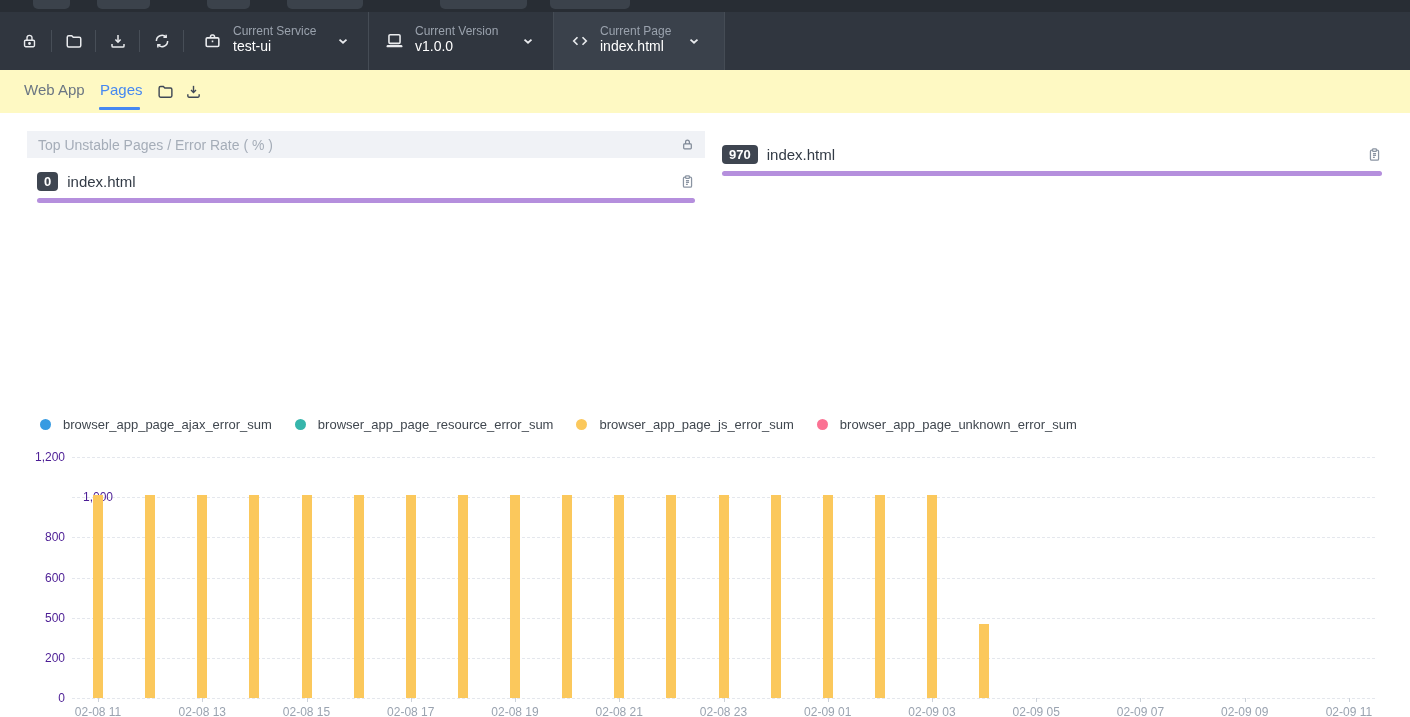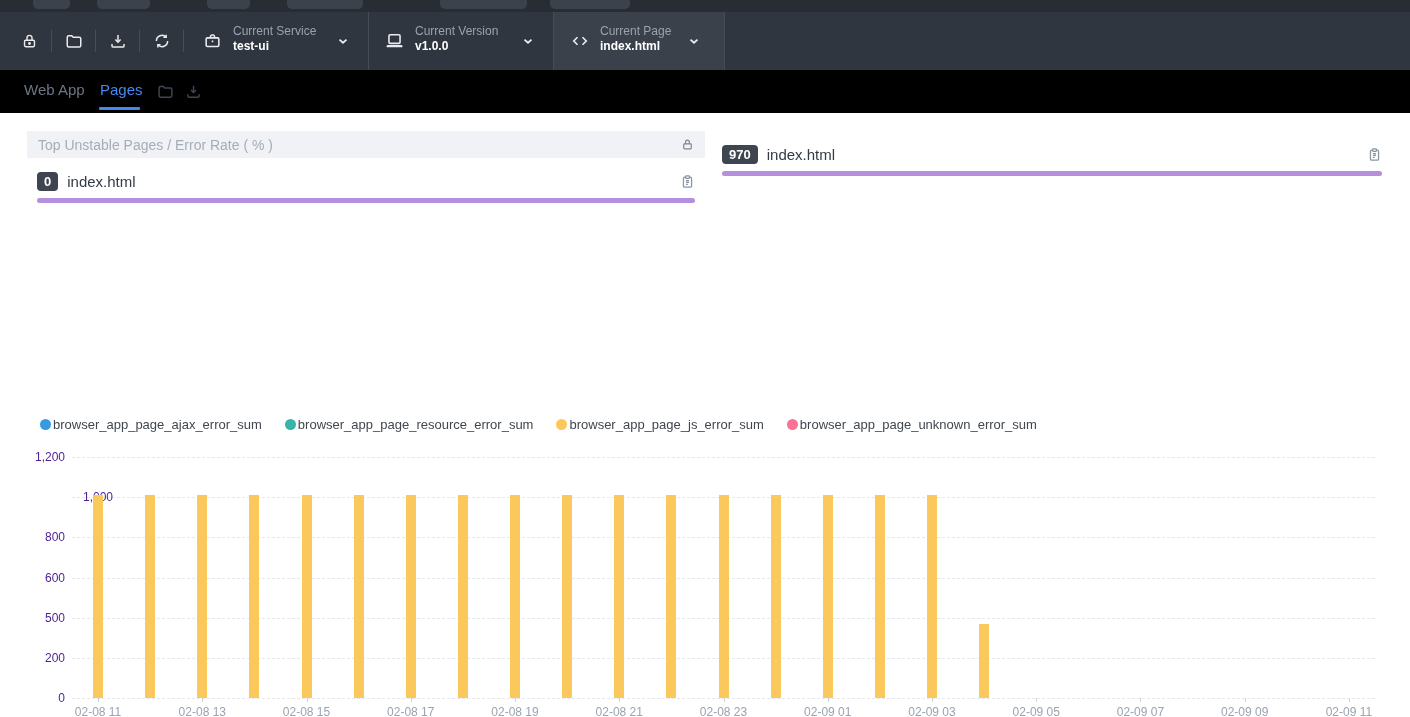--- a/index.html
+++ b/index.html
@@ -10,46 +10,46 @@
   .top-strip { position:relative; height:12px; background:#282d34; overflow:hidden; }
   .top-strip .cut-btn { position:absolute; top:-8px; height:17px; border-radius:5px; background:#3b424b; }
 
   
   .toolbar { position:relative; height:58px; background:#30363f; color:#e9ebee; }
   .tb-abs { position:absolute; top:50%; transform:translateY(-50%); }
   .tb-sep-s { position:absolute; top:18px; width:1px; height:22px; background:#474e57; }
   .tb-sep-l { position:absolute; top:0; width:1px; height:58px; background:#454c55; }
   .tb-highlight { position:absolute; top:0; height:58px; background:#3a414b; }
   .dd-label { font-size:12px; color:#9aa2ad; line-height:14px; }
-  .dd-value { font-size:12px; color:#ffffff; font-weight:bold; line-height:17px; }
+  .dd-value { font-size:14px; color:#ffffff; font-weight:normal; line-height:17px; }
   .dd-text { position:absolute; top:12px; }
   svg.icon { display:block; }
 
   
-  .tab-bar { position:relative; height:43px; background:#000000;padding-left:48px; }
+  .tab-bar { position:relative; height:43px; background:#fef9c3;padding-left:48px; }
   .tab { position:absolute; top:0; height:40px; line-height:40px; font-size:15px; color:#6b7683; cursor:pointer; }
   .tab.active { color:#4688f1; }
   .tab-underline { position:absolute; height:3px; background:#4688f1; bottom:3px; border-radius:1px; }
   .tab-icon { position:absolute; top:13px; color:#3f4856; }
 
   
   .panel { position:absolute; background:#fff; }
   .panel-header { height:27px; background:#f0f2f6; display:flex; align-items:center; padding:0 11px; }
   .panel-title { font-size:14px; color:#a5adb8; }
   .panel-header .hdr-lock { margin-left:auto; color:#7d8795; }
   .panel-item { display:flex; align-items:center; padding:0 10px; margin-top:14px; }
   .badge { background:#3e4550; color:#fff; font-size:13px; font-weight:bold; border-radius:4px;
            padding:3px 7px; line-height:13px; }
   .item-label { margin-left:9px; font-size:15px; color:#333b46; }
   .item-copy { margin-left:auto; color:#8a94a2; cursor:pointer; }
   .rank-bar { height:5px; border-radius:3px; margin:7px 10px 0; }
 
   
   .legend-row { position:absolute; left:13px; top:36px; display:flex; align-items:center; gap:23px; }
-  .legend-item { display:flex; align-items:center; gap:2px; cursor:pointer; }
+  .legend-item { display:flex; align-items:center; gap:12px; cursor:pointer; }
   .legend-dot { width:11px; height:11px; border-radius:50%; }
   .legend-text { font-size:13px; color:#40474f; }
   #chart-plot { position:absolute; left:0; top:62px; width:1365px; height:274px; }
   .gridline { position:absolute; height:0; border-top:1px dashed #e4e7ed; }
   .ytick-label { position:absolute; width:38px; text-align:right; font-size:12px; color:#4c1d95; }
   .xtick-label { position:absolute; width:80px; margin-left:-40px; text-align:center; font-size:12px; color:#9aa3b0; }
   .xtick-mark { position:absolute; width:1px; height:4px; background:#ccd2da; }
   .bar { position:absolute; }
 </style>
 </head>

